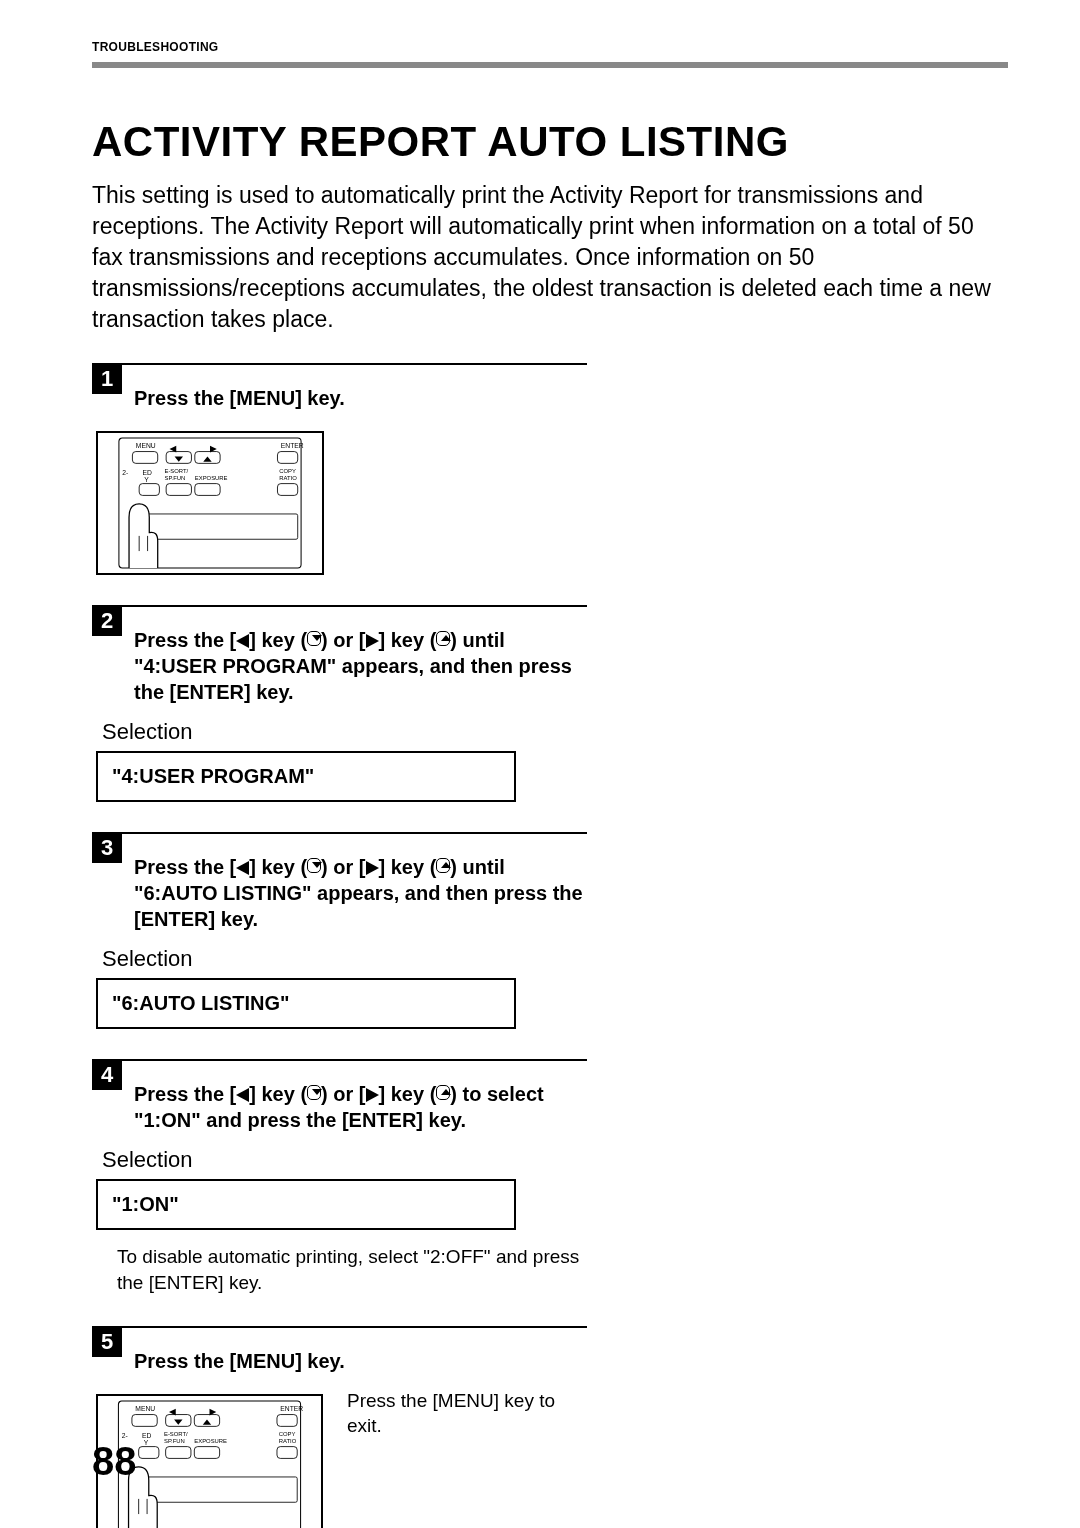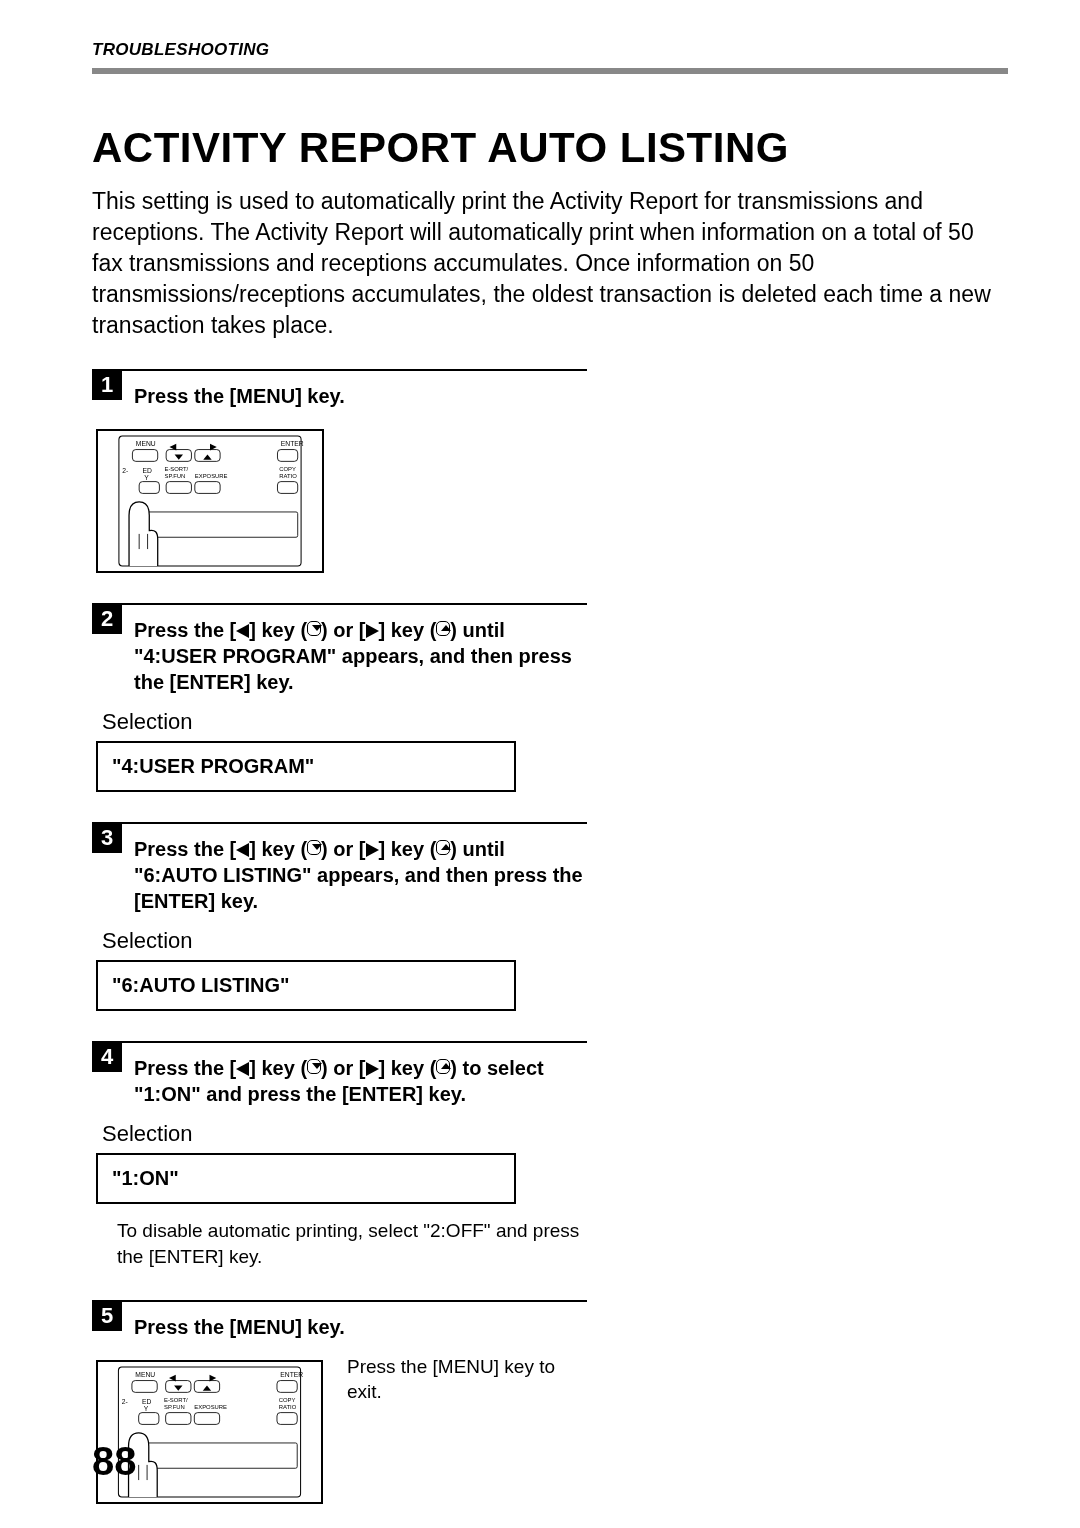--- a/index.html
+++ b/index.html
@@ -1,27 +1,27 @@
 <!DOCTYPE html>
 <html><head>
 <meta charset="utf-8">
 <style>
   * { box-sizing: border-box; margin: 0; padding: 0; }
   html, body { width: 1080px; height: 1528px; background: #fff; font-family: Arial, Helvetica, sans-serif; color: #000; }
   .page { padding: 40px 72px 40px 92px; position: relative; height: 100%; }
   .header-row { display: flex; align-items: flex-end; }
-  .chapter { font-size: 17px; font-weight: bold; letter-spacing: 0.3px; font-style: italic; }
+  .chapter { font-size: 12px; font-weight: bold; letter-spacing: 0.3px; }
   .hr-line { height: 6px; background: #888; margin-top: 8px; margin-bottom: 50px; }
   h1 { font-size: 42px; font-weight: bold; letter-spacing: 0.5px; margin-bottom: 14px; }
   .intro { font-size: 23px; line-height: 1.35; margin-bottom: 28px; }
   .col { width: 495px; }
   .step { margin-bottom: 30px; }
   .step-head { display: flex; align-items: flex-start; border-top: 2px solid #000; padding: 0; }
   .step-num { background: #000; color: #fff; width: 30px; height: 30px; font-size: 22px; font-weight: bold; display: flex; align-items: center; justify-content: center; flex-shrink: 0; margin-top: -1px; }
-  .step-title { padding: 12px 0 6px 12px; font-size: 20px; font-weight: bold; line-height: 1.3; }
+  .step-title { padding: 20px 0 6px 12px; font-size: 20px; font-weight: bold; line-height: 1.3; }
   .arrow-tri { display: inline-block; width: 0; height: 0; vertical-align: -1px; }
   .arrow-left { border-top: 7px solid transparent; border-bottom: 7px solid transparent; border-right: 13px solid #000; }
   .arrow-right { border-top: 7px solid transparent; border-bottom: 7px solid transparent; border-left: 13px solid #000; }
   .cap { display: inline-block; border: 1.5px solid #000; border-radius: 5px; padding: 0 6px; height: 15px; position: relative; vertical-align: 1px; }
   .cap-inner-down { display: inline-block; width: 0; height: 0; border-left: 5px solid transparent; border-right: 5px solid transparent; border-top: 6px solid #000; position: absolute; top: 3px; left: 4px; }
   .cap-inner-up { display: inline-block; width: 0; height: 0; border-left: 5px solid transparent; border-right: 5px solid transparent; border-bottom: 6px solid #000; position: absolute; top: 3px; left: 4px; }
   .sel-label { font-size: 22px; margin: 8px 0 6px 10px; }
   .sel-box { border: 2px solid #000; padding: 12px 14px; font-size: 20px; font-weight: bold; width: 420px; margin-left: 4px; }
   .note { font-size: 19px; line-height: 1.35; margin-top: 14px; margin-bottom: 8px; margin-left: 25px; }
   .panel { border: 2px solid #000; border-radius: 0; width: 228px; height: 144px; position: relative; margin-top: 14px; margin-left: 4px; background: #fff; }

